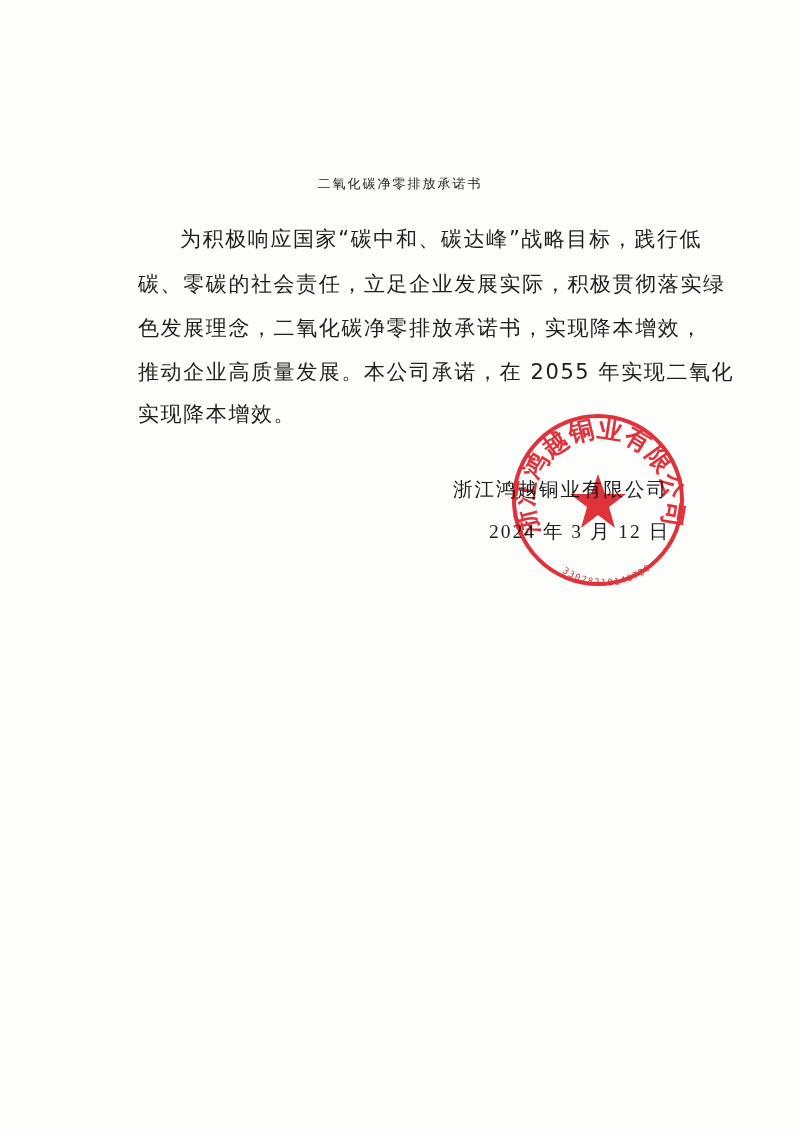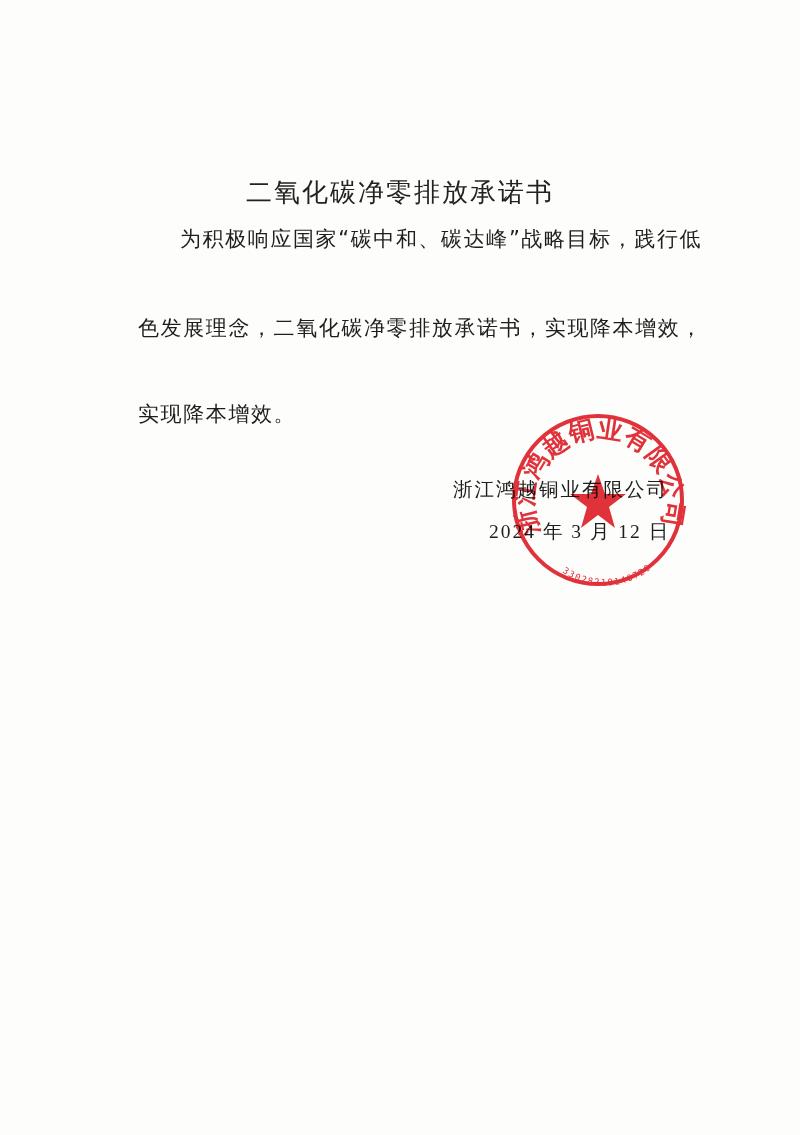--- a/index.html
+++ b/index.html
@@ -6,21 +6,21 @@
   body {
     width:800px; height:1135px; overflow:hidden;
     background:#fdfdfc;
     position:relative;
     font-family:"DejaVu Serif","Liberation Serif",serif;
     color:#1c1c1c;
   }
   .page { position:absolute; inset:0; }
   .title {
     position:absolute; left:0; width:800px; top:175px;
-    text-align:center; font-size:26px; letter-spacing:2px;
+    text-align:center; font-size:13px; letter-spacing:2px;
     font-family:"DejaVu Sans","Liberation Sans",sans-serif;
     color:#222;
   }
   .body-line {
     position:absolute; left:138px; font-size:21px;
     letter-spacing:1.6px; white-space:nowrap;
     font-family:"DejaVu Sans","Liberation Sans",sans-serif;
     color:#1e1e1e;
   }
   .l1 { top:225px; left:180px; }
@@ -45,21 +45,23 @@
     z-index:2; mix-blend-mode:multiply; opacity:0.92;
   }
 </style>
 </head>
 <body>
 
 <div class="page">
   <div class="title">二氧化碳净零排放承诺书</div>
 
   <div class="body-line l1">为积极响应国家“碳中和、碳达峰”战略目标，践行低</div>
+  <div class="body-line l2">碳、零碳的社会责任，立足企业发展实际，积极贯彻落实绿</div>
   <div class="body-line l3">色发展理念，二氧化碳净零排放承诺书，实现降本增效，</div>
+  <div class="body-line l4">推动企业高质量发展。本公司承诺，在 2055 年实现二氧化</div>
   <div class="body-line l5">实现降本增效。</div>
 
   <div class="company">浙江鸿越铜业有限公司</div>
   <div class="date">2024 年 3 月 12 日</div>
 
   <svg class="seal" viewBox="0 0 176 176">
     <defs>
       <path id="sealArc" d="M 30 120 A 66 66 0 1 1 150 118"></path>
       <path id="codeArc" d="M 52 160 A 74 74 0 0 0 166 80"></path>
     </defs>

